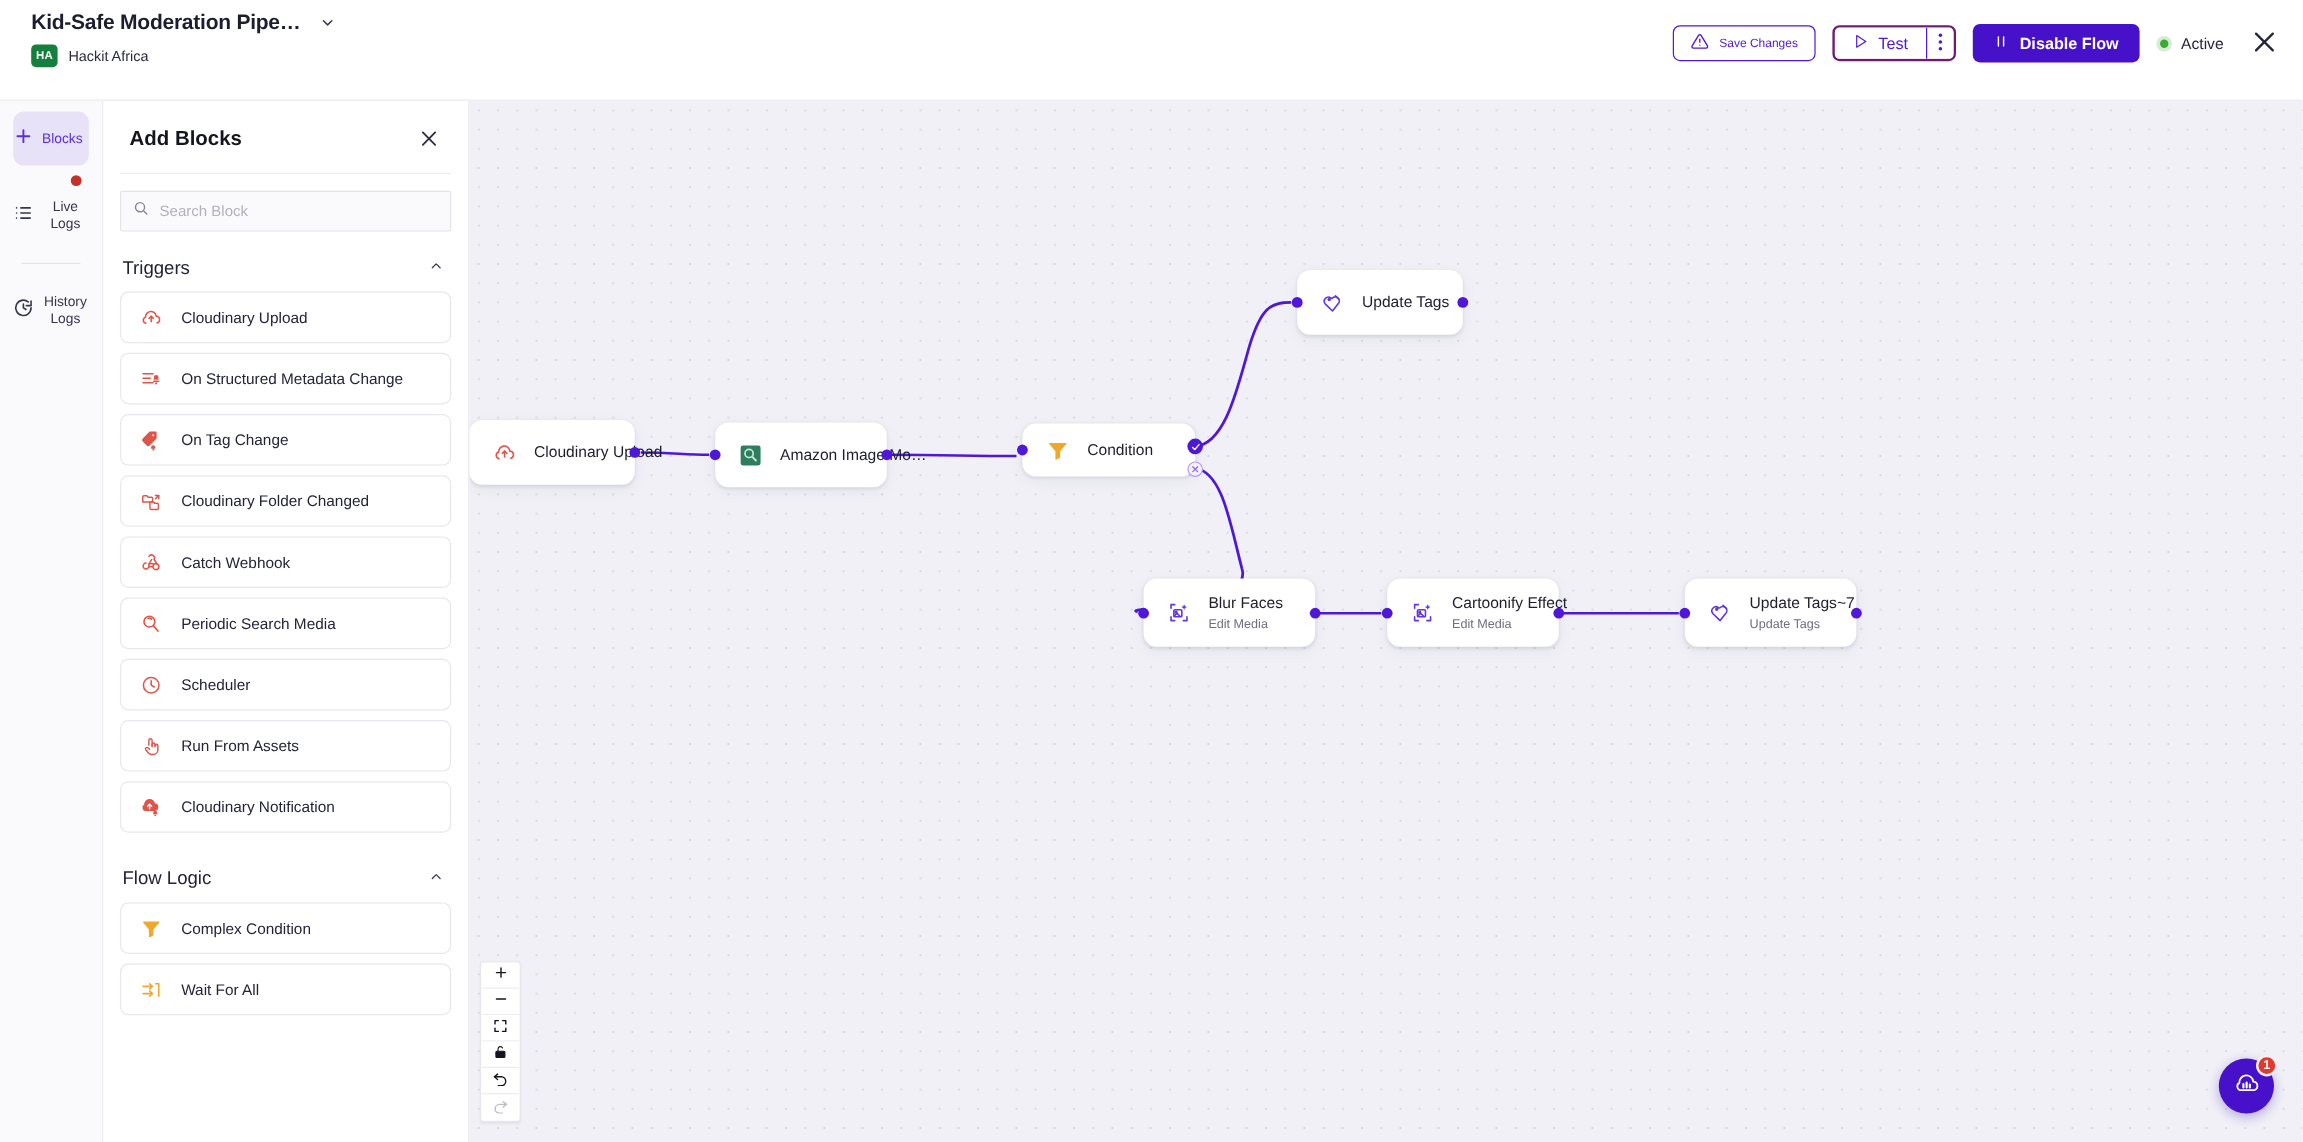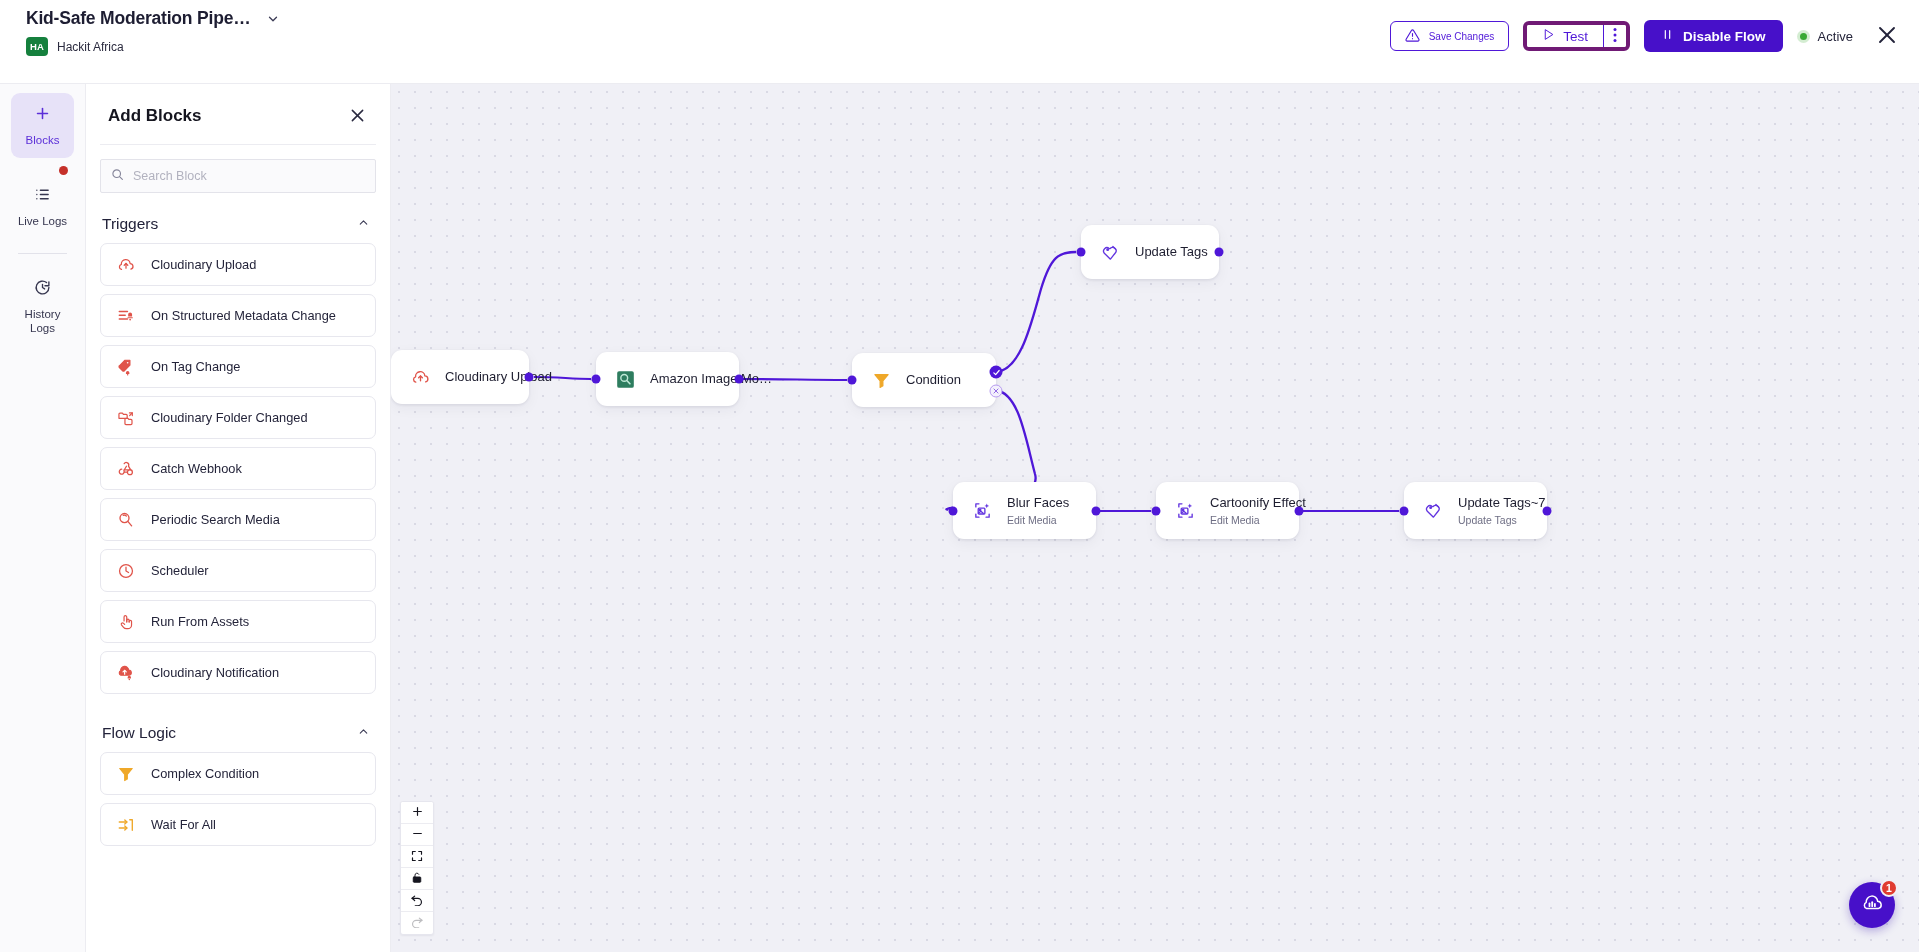--- a/index.html
+++ b/index.html
@@ -47,21 +47,21 @@
     display: flex; align-items: center; justify-content: center; gap: 9px;
     height: 30px; border-radius: 6px; cursor: pointer;
     font-size: 10px; white-space: nowrap;
   }
   .btn-outline {
     border: 1px solid #4f17d8; color: #4f17d8; background: #fff;
     padding: 0 14px; font-weight: normal;
   }
   .btn-group {
     display: flex; align-items: stretch;
-    border: 4px solid #701a75; border-radius: 6px; overflow: hidden; height: 30px;
+    border: 2px solid #701a75; border-radius: 6px; overflow: hidden; height: 30px;
   }
   .btn-group .seg {
     display: flex; align-items: center; justify-content: center; gap: 8px;
     color: #4f17d8; background: #fff; cursor: pointer; font-size: 13.5px;
     padding: 0 15px;
   }
   .btn-group .seg.kebab { padding: 0 9px; border-left: 1px solid #4f17d8; }
   .btn-primary {
     background: #4710c9; color: #fff; padding: 0 17px; font-weight: bold;
     border: none; font-size: 13.5px; height: 32px;
@@ -81,21 +81,21 @@
     position: absolute; top: 84px; left: 0;
     width: 86px; height: 868px;
     background: #fafafc;
     border-right: 1px solid #ececf1;
     z-index: 30;
   }
   .rail-item {
     position: relative;
     margin: 0 11px; padding: 12px 0 11px;
     border-radius: 9px;
-    display: flex; flex-direction: column; align-items: center; gap: 7px;
+    display: flex; flex-direction: row; align-items: center; gap: 7px;
     cursor: pointer;
   }
   .rail-item.active { background: #e7e2f8; }
   .rail-item .lbl {
     font-size: 11.5px; color: #36364f; text-align: center; line-height: 1.25;
   }
   .rail-item.active .lbl { color: #5b2fd8; }
   .rail-spacer-1 { height: 9px; }
   .rail-divider { height: 1px; background: #e2e2ea; margin: 13px 18px; }
   .rail-badge {
@@ -551,21 +551,21 @@
           <line x1="13.6" y1="13.3" x2="17.6" y2="17.4" stroke="#bfe8d6" stroke-width="2.1" stroke-linecap="round"></line>
         </svg>
     </span>
     <div class="n-text">
       <div class="n-title">Amazon Image Mo…</div>
     </div>
     <span class="handle" style="left:0px;"></span>
     <span class="handle" style="left:143px;"></span>
   </div>
 
-  <div class="node" style="left:461px; top:269px; width:144px; height:54px;">
+  <div class="node" style="left:461px; top:269px; width:144px; height:44px;">
     <span class="n-ico">
       <svg width="19" height="19" viewBox="0 0 24 24" fill="#efa829" stroke="#efa829" stroke-width="1.4" stroke-linejoin="round">
           <path d="M3.6 4.6h16.8l-6.6 8v6.2l-3.6 2v-8.2Z"></path>
         </svg>
     </span>
     <div class="n-text">
       <div class="n-title">Condition</div>
     </div>
     <span class="handle" style="left:0px;"></span>
     <span class="handle out-true" style="left:144px; top:19px;">

